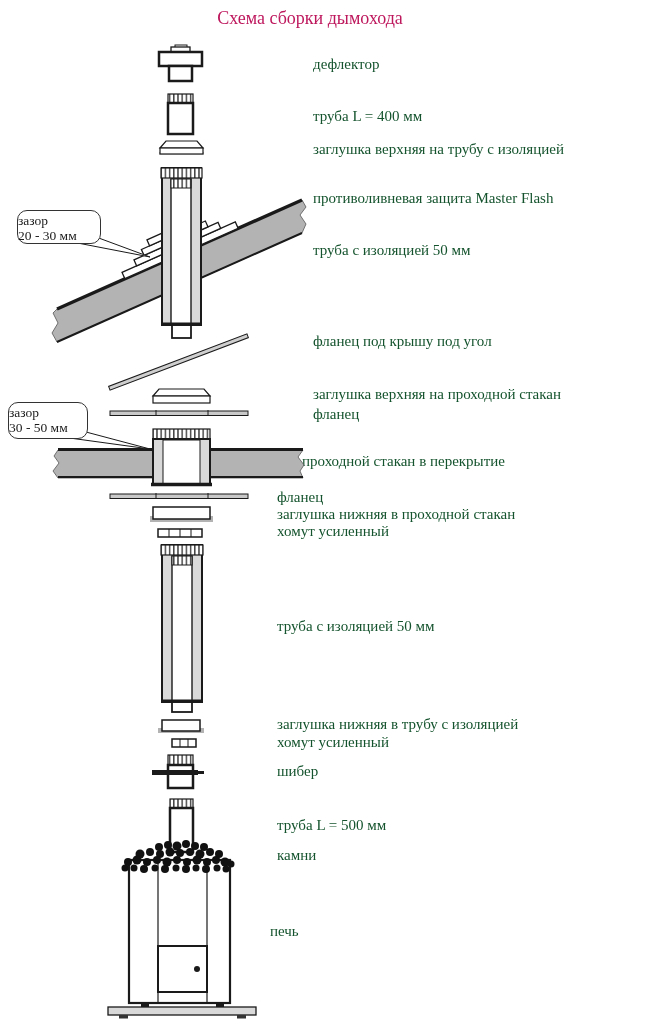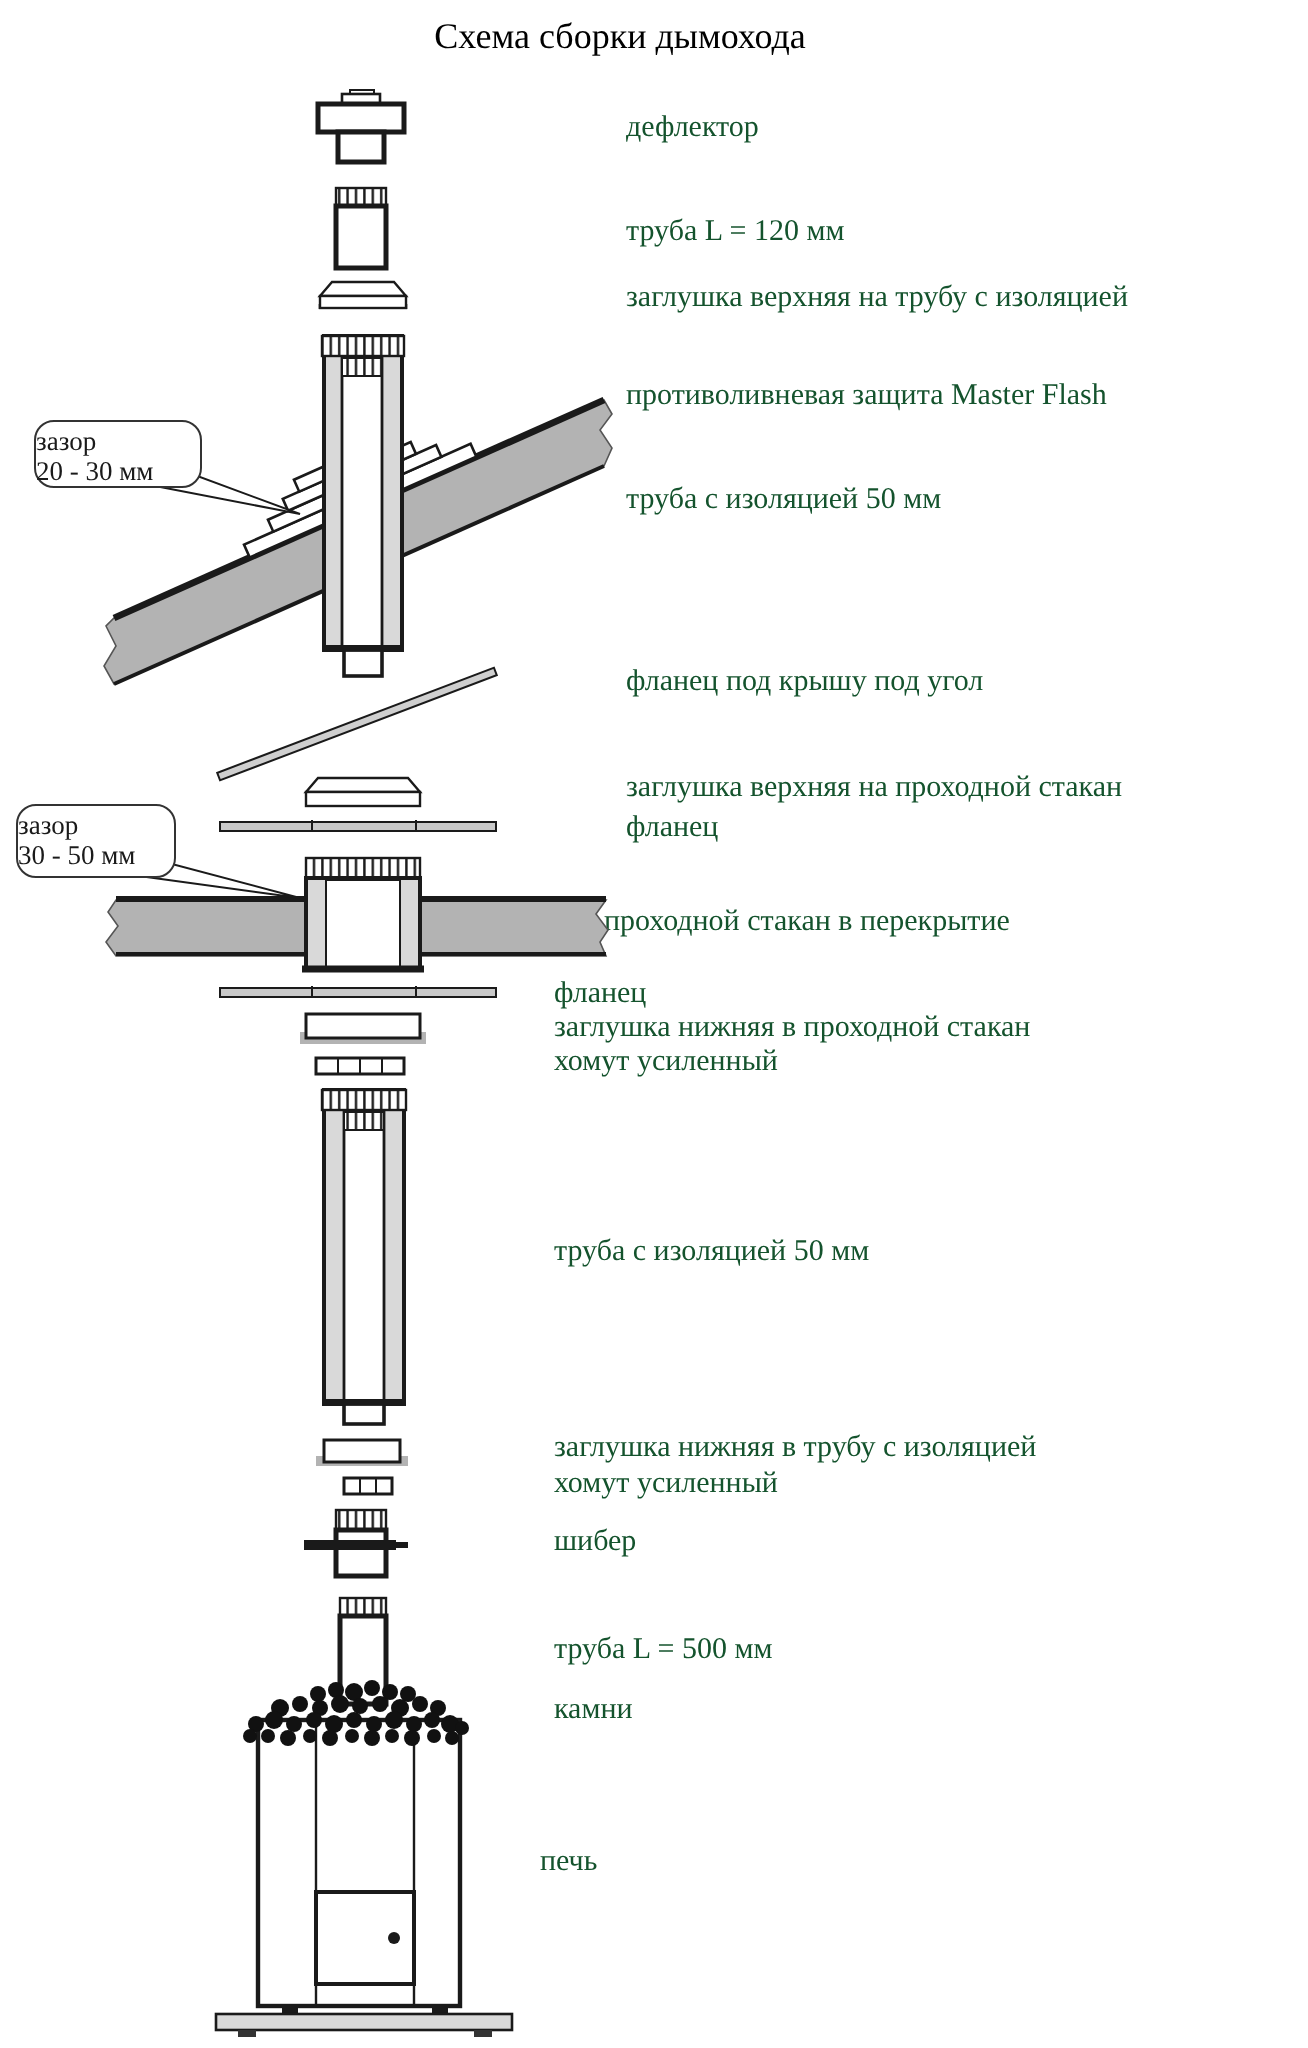--- a/index.html
+++ b/index.html
@@ -1,19 +1,19 @@
 <!DOCTYPE html>
 <html><head>
 <meta charset="utf-8">
 <style>
   html,body{margin:0;padding:0;background:#fff;}
   #page{position:relative;width:654px;height:1024px;background:#ffffff;overflow:hidden;
         font-family:"Liberation Serif", serif;color:#1a1a1a;}
   #title{position:absolute;left:0;top:8px;width:620px;text-align:center;
-         font-size:18px;color:#000000;}
+         font-size:18px;color:#be185d;}
   .lbl{position:absolute;font-size:15px;white-space:nowrap;color:#14532d;line-height:17px;}
   .callout{position:absolute;background:#ffffff;border:1.4px solid #333;border-radius:10px;
            text-align:left;font-size:13.5px;line-height:15px;padding-top:2px;z-index:3;}
   svg{position:absolute;left:0;top:0;z-index:1;}
 </style>
 </head>
 <body>
 
 <div id="page">
 
@@ -209,21 +209,21 @@
 <div class="callout" style="left:17px;top:210px;width:82px;height:30px;">
   <div>зазор</div>
   <div>20 - 30 мм</div>
 </div>
 <div class="callout" style="left:8px;top:402px;width:78px;height:33px;">
   <div>зазор</div>
   <div>30 - 50 мм</div>
 </div>
 
 <div class="lbl" style="left:313px;top:56px;">дефлектор</div>
-<div class="lbl" style="left:313px;top:108px;">труба L = 120 мм</div>
+<div class="lbl" style="left:313px;top:108px;">труба L = 400 мм</div>
 <div class="lbl" style="left:313px;top:141px;">заглушка верхняя на трубу с изоляцией</div>
 <div class="lbl" style="left:313px;top:190px;">противоливневая защита Master Flash</div>
 <div class="lbl" style="left:313px;top:242px;">труба с изоляцией 50 мм</div>
 <div class="lbl" style="left:313px;top:386px;">заглушка верхняя на проходной стакан</div>
 <div class="lbl" style="left:313px;top:333px;">фланец под крышу под угол</div>
 <div class="lbl" style="left:313px;top:406px;">фланец</div>
 <div class="lbl" style="left:302px;top:453px;">проходной стакан в перекрытие</div>
 <div class="lbl" style="left:277px;top:489px;">фланец</div>
 <div class="lbl" style="left:277px;top:506px;">заглушка нижняя в проходной стакан</div>
 <div class="lbl" style="left:277px;top:523px;">хомут усиленный</div>

